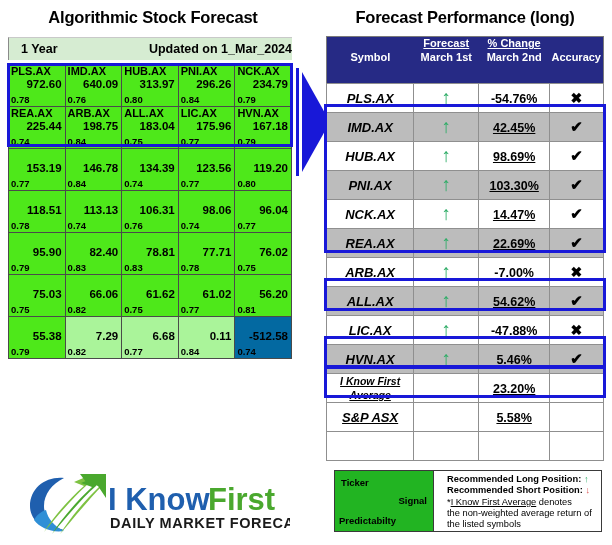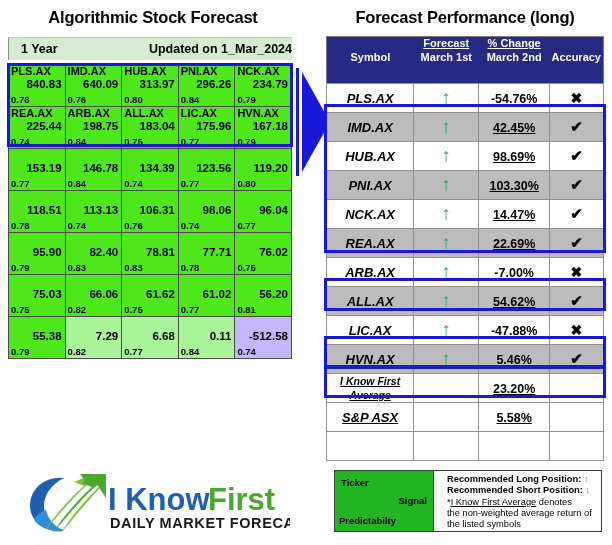--- a/index.html
+++ b/index.html
@@ -29,21 +29,21 @@
 
   #heatmap{
     position:absolute;left:8px;top:64px;width:284px;
     border-collapse:collapse;table-layout:fixed;
   }
   #heatmap td{
     width:20%;height:41px;padding:0;border:1px solid #4a4a4a;
     background:#4ee81a;position:relative;vertical-align:top;
   }
   #heatmap td.pale{background:#aaf49a;}
-  #heatmap td.red{background:#c4b5fd;padding-left:32px;}
+  #heatmap td.red{background:#0369a1;padding-left:32px;}
   .cell-tick{
     position:absolute;left:2px;top:0px;font-size:11px;font-weight:bold;color:#000;
     line-height:13px;
   }
   .cell-val{
     position:absolute;right:3px;top:13px;font-size:11.5px;font-weight:bold;color:#000;
     line-height:13px;
   }
   .cell-pred{
     position:absolute;left:2px;bottom:0px;font-size:9.5px;font-weight:bold;color:#000;
@@ -138,21 +138,21 @@
   <div id="updated-bar">
     <span class="ub-year">1 Year</span>
     <span class="ub-upd">Updated on 1_Mar_2024</span>
   </div>
 
   <table id="heatmap">
     <tbody id="heatmap-body">
         <tr>
           <td>
             <div class="cell-tick">PLS.AX</div>
-            <div class="cell-val">840.83</div>
+            <div class="cell-val">972.60</div>
             <div class="cell-pred">0.78</div>
           </td>
           <td>
             <div class="cell-tick">IMD.AX</div>
             <div class="cell-val">640.09</div>
             <div class="cell-pred">0.76</div>
           </td>
           <td>
             <div class="cell-tick">HUB.AX</div>
             <div class="cell-val">313.97</div>

